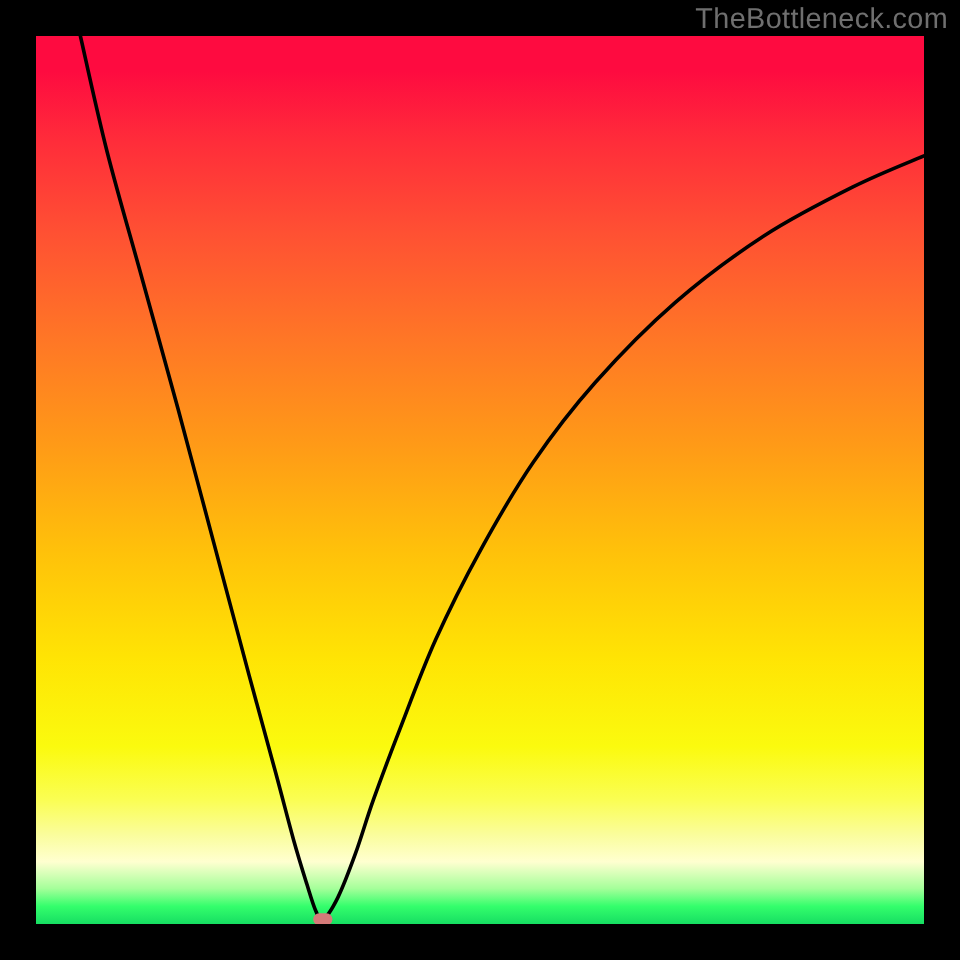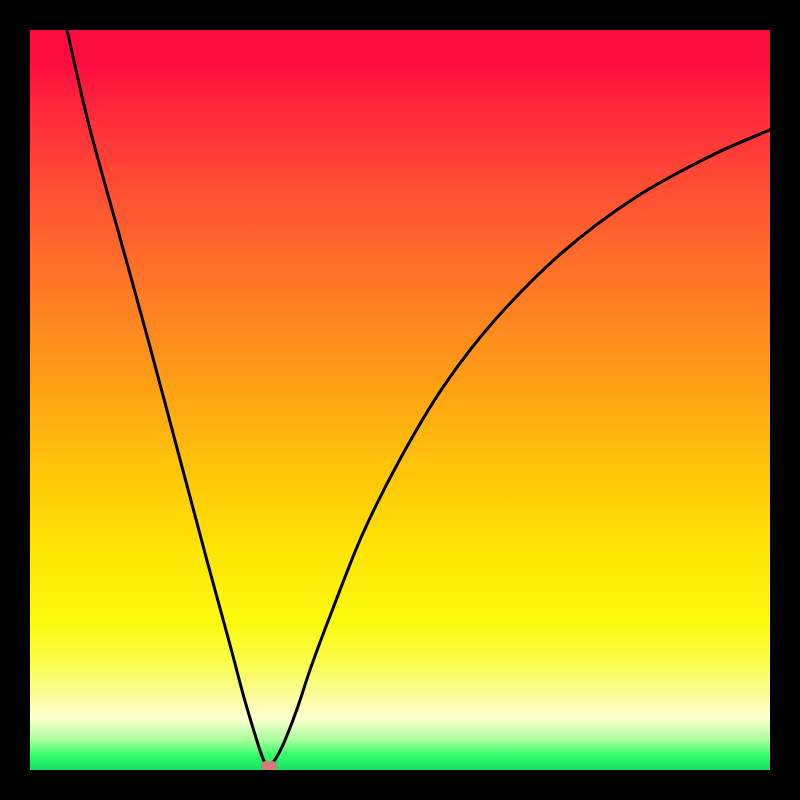--- a/index.html
+++ b/index.html
@@ -70,20 +70,21 @@
     background: #d57a79;
     border-radius: 6px;
     transform: translate(-50%, -50%);
     z-index: 2;
   }
 </style>
 </head>
 <body>
 
 <div class="frame">
+  <div class="watermark">TheBottleneck.com</div>
 
   <div class="plot">
     <div class="gradient"></div>
 
     <svg class="curve" viewBox="0 0 740 740" preserveAspectRatio="none">
       <path id="curve-path" fill="none" stroke="#000000" stroke-width="3" stroke-linecap="round" d="M 37 0 C 40.7 16.033333333333342, 50.56666666666667 62.28333333333338, 59.2 96.20000000000005 C 67.83333333333334 130.1166666666667, 78.93333333333334 167.73333333333335, 88.8 203.5 C 98.66666666666666 239.26666666666665, 108.53333333333333 274.4166666666667, 118.4 310.8 C 128.26666666666668 347.18333333333334, 138.13333333333333 384.8, 148 421.8 C 157.86666666666667 458.8, 168.96666666666667 500.7333333333333, 177.6 532.8 C 186.23333333333332 564.8666666666667, 193.63333333333335 591.3833333333333, 199.8 614.2 C 205.96666666666667 637.0166666666668, 210.28333333333333 654.2833333333334, 214.6 669.7 C 218.91666666666666 685.1166666666667, 222.61666666666665 696.8333333333334, 225.7 706.7 C 228.78333333333333 716.5666666666667, 230.88 723.9666666666667, 233.1 728.9 C 235.32 733.8333333333333, 235.9366666666666 738.15, 239.01999999999995 736.3 C 242.1033333333333 734.4499999999999, 247.0366666666667 727.05, 251.60000000000002 717.8 C 256.16333333333336 708.55, 261.46666666666664 694.3666666666666, 266.4 680.8 C 271.3333333333333 667.2333333333333, 275.0333333333333 653.6666666666666, 281.2 636.4 C 287.3666666666667 619.1333333333333, 294.76666666666665 599.4000000000001, 303.4 577.2 C 312.0333333333333 555, 321.9 527.8666666666667, 333 503.2 C 344.1 478.5333333333333, 356.43333333333334 453.8666666666667, 370 429.2 C 383.56666666666666 404.5333333333333, 398.3666666666667 378.6333333333333, 414.40000000000003 355.2 C 430.4333333333334 331.76666666666665, 446.4666666666667 310.8, 466.2 288.6 C 485.9333333333333 266.40000000000003, 509.3666666666666 242.35, 532.8 222 C 556.2333333333332 201.65, 582.1333333333332 182.53333333333333, 606.8 166.5 C 631.4666666666667 150.46666666666667, 658.6 136.90000000000006, 680.8000000000001 125.80000000000007 C 703.0000000000001 114.70000000000006, 730.1333333333333 104.21666666666665, 740 99.89999999999998"></path>
     </svg>
 
     <div class="marker" id="min-marker" style="left: 239.02px; top: 736.3px; background: rgb(213, 122, 121);"></div>
   </div>

